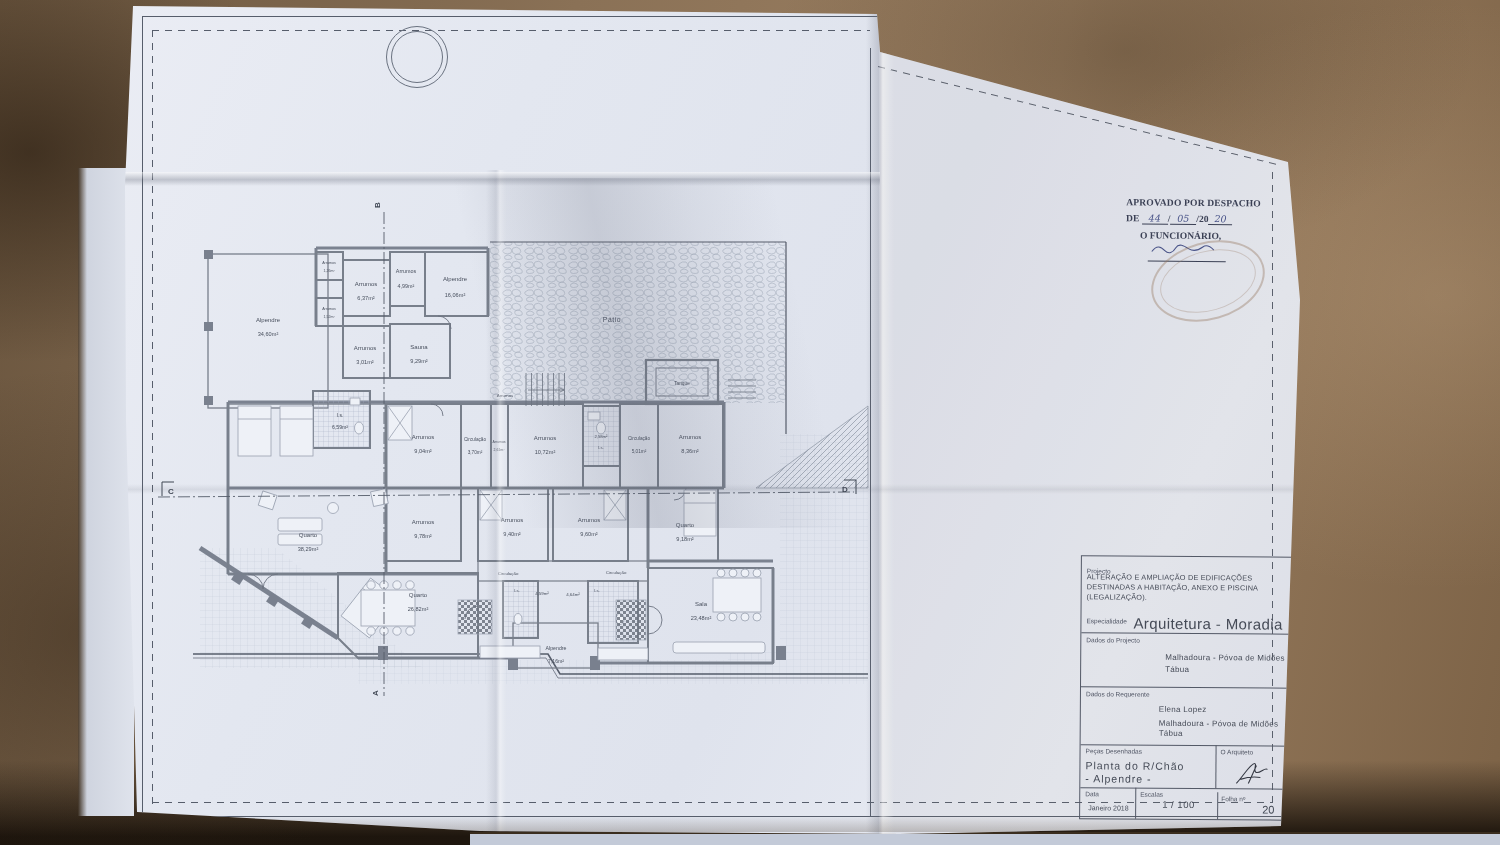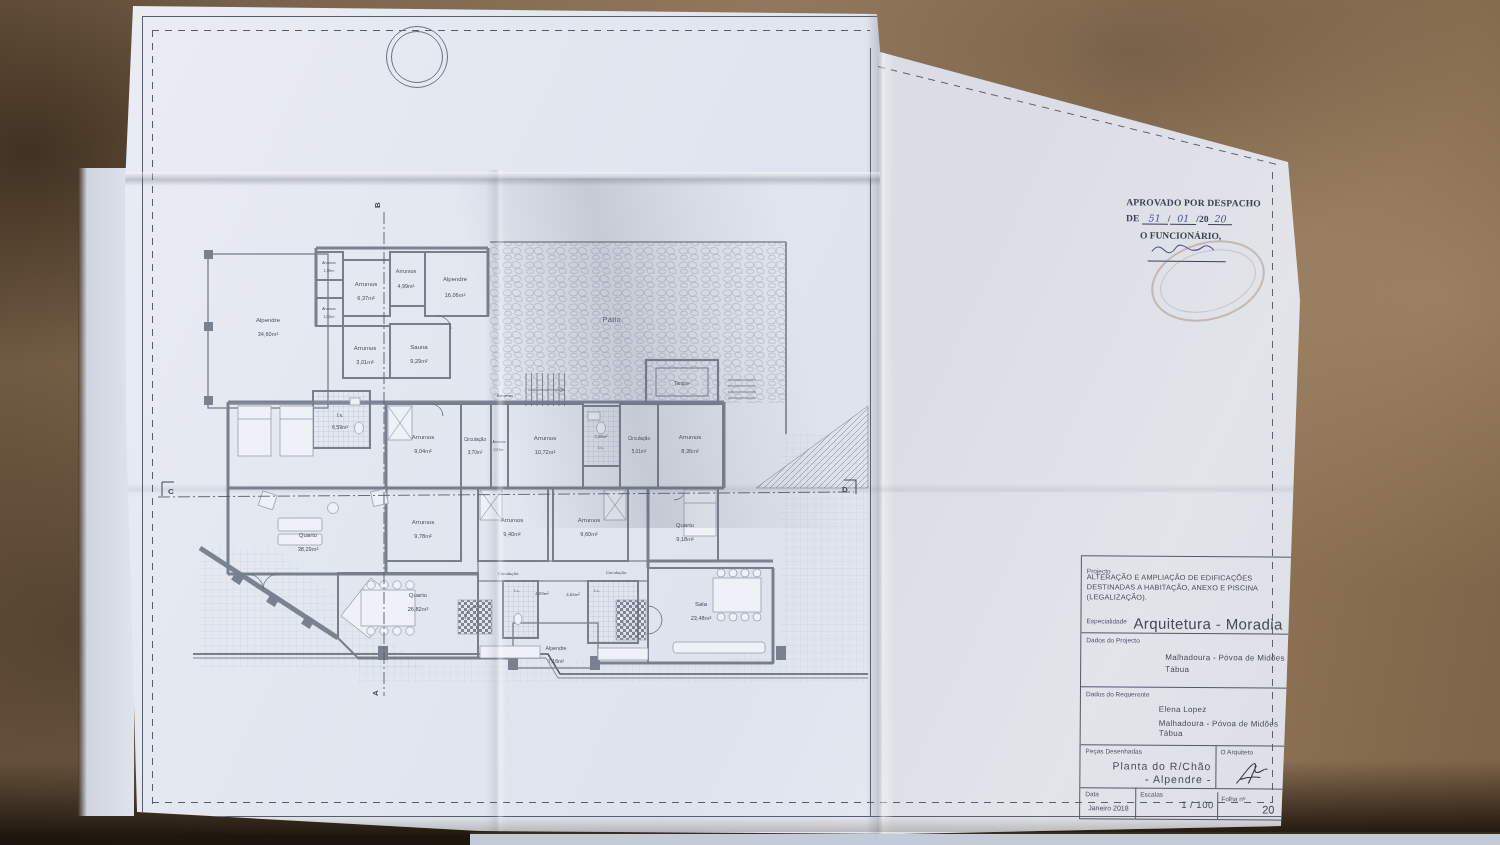--- a/index.html
+++ b/index.html
@@ -60,21 +60,21 @@
   
   .tblock{position:absolute;left:1080px;top:556px;width:212px;height:262px;
     border:1.2px solid #4e5565;color:#3f4654;transform:rotate(.4deg);}
   .tb{position:absolute;}
   .lbl{font-size:6.5px;color:#4a5162;}
   .tdiv{position:absolute;left:0;width:100%;height:1px;background:#4e5565;}
   .vdiv{position:absolute;width:1px;background:#4e5565;}
   .projtext{position:absolute;left:5px;top:16px;width:200px;font-size:7.3px;line-height:1.4;letter-spacing:.2px;}
   .espval{font-size:15px;letter-spacing:.4px;}
   .val8{font-size:8px;letter-spacing:.3px;}
-  .pecas-main{font-size:10.5px;letter-spacing:1px;text-align:right;}
+  .pecas-main{font-size:10.5px;letter-spacing:1px;text-align:left;}
 </style>
 </head>
 <body>
 <div class="stage">
 
 <div class="bg"></div>
 <div class="under-left"></div>
 <div class="under-bottom"></div>
 
 <div class="paper">
@@ -331,21 +331,21 @@
           <text x="428" y="487" font-size="5.2">7,16m²</text>
       <text x="484" y="146" font-size="6.8" letter-spacing=".6">Pátio</text>
       <text x="554" y="209" font-size="4.8">Tanque</text>
     </g>
   </svg>
 
   <div class="stamp">
     <div class="st1">APROVADO POR DESPACHO</div>
     <div class="st2">
       <span>DE</span>
-      <span class="us hand" style="width:26px">51</span>/<span class="us hand" style="width:26px">01</span><span>/20</span><span class="us hand" style="width:24px">20</span>
+      <span class="us hand" style="width:26px">44</span>/<span class="us hand" style="width:26px">05</span><span>/20</span><span class="us hand" style="width:24px">20</span>
     </div>
     <div class="st3">O FUNCIONÁRIO,</div>
     <div class="sigline">
       <svg width="70" height="16" viewBox="0 0 70 16">
             <path d="M4,11 c5,-7 9,-5 13,-1 c4,4 8,2 11,-3 c3,-5 8,-2 13,1 c5,3 10,1 14,-2 c4,-3 8,0 11,3" fill="none" stroke="#44508a" stroke-width="1.1"></path>
           </svg>
     </div>
   </div>
   <div class="roundstamp"></div>
 
@@ -376,21 +376,21 @@
       <svg width="42" height="28" viewBox="0 0 42 28">
             <path d="M6,24 C12,18 20,4 24,4 c3,0 -2,8 2,9 c4,1 9,-6 11,-3 M10,20 c6,-2 14,-3 20,-2 M18,24 l8,-18" fill="none" stroke="#2e3340" stroke-width="1.1"></path>
           </svg>
     </div>
     <div class="tdiv" style="top:231px;"></div>
 
     <div class="tb lbl" style="left:5px;top:234px;">Data</div>
     <div class="tb" style="left:8px;top:248px;font-size:7px;">Janeiro 2018</div>
     <div class="vdiv" style="left:55px;top:231px;height:31px;"></div>
     <div class="tb lbl" style="left:60px;top:234px;">Escalas</div>
-    <div class="tb" style="left:82px;top:242px;font-size:9.5px;letter-spacing:.5px;margin-left:19px;">1 / 100</div>
+    <div class="tb" style="left:82px;top:242px;font-size:9.5px;letter-spacing:.5px;">1 / 100</div>
     <div class="vdiv" style="left:137px;top:235px;height:27px;"></div>
     <div class="tb lbl" style="left:141px;top:238px;">Folha nº</div>
     <div class="tb" style="left:182px;top:246px;font-size:11px;">20</div>
   </div>
 
   <div class="crease cv2"></div>
   <div class="crease cv1"></div>
   <div class="crease ch1"></div>
   <div class="crease ch2"></div>
   <div class="crease ch3"></div>

